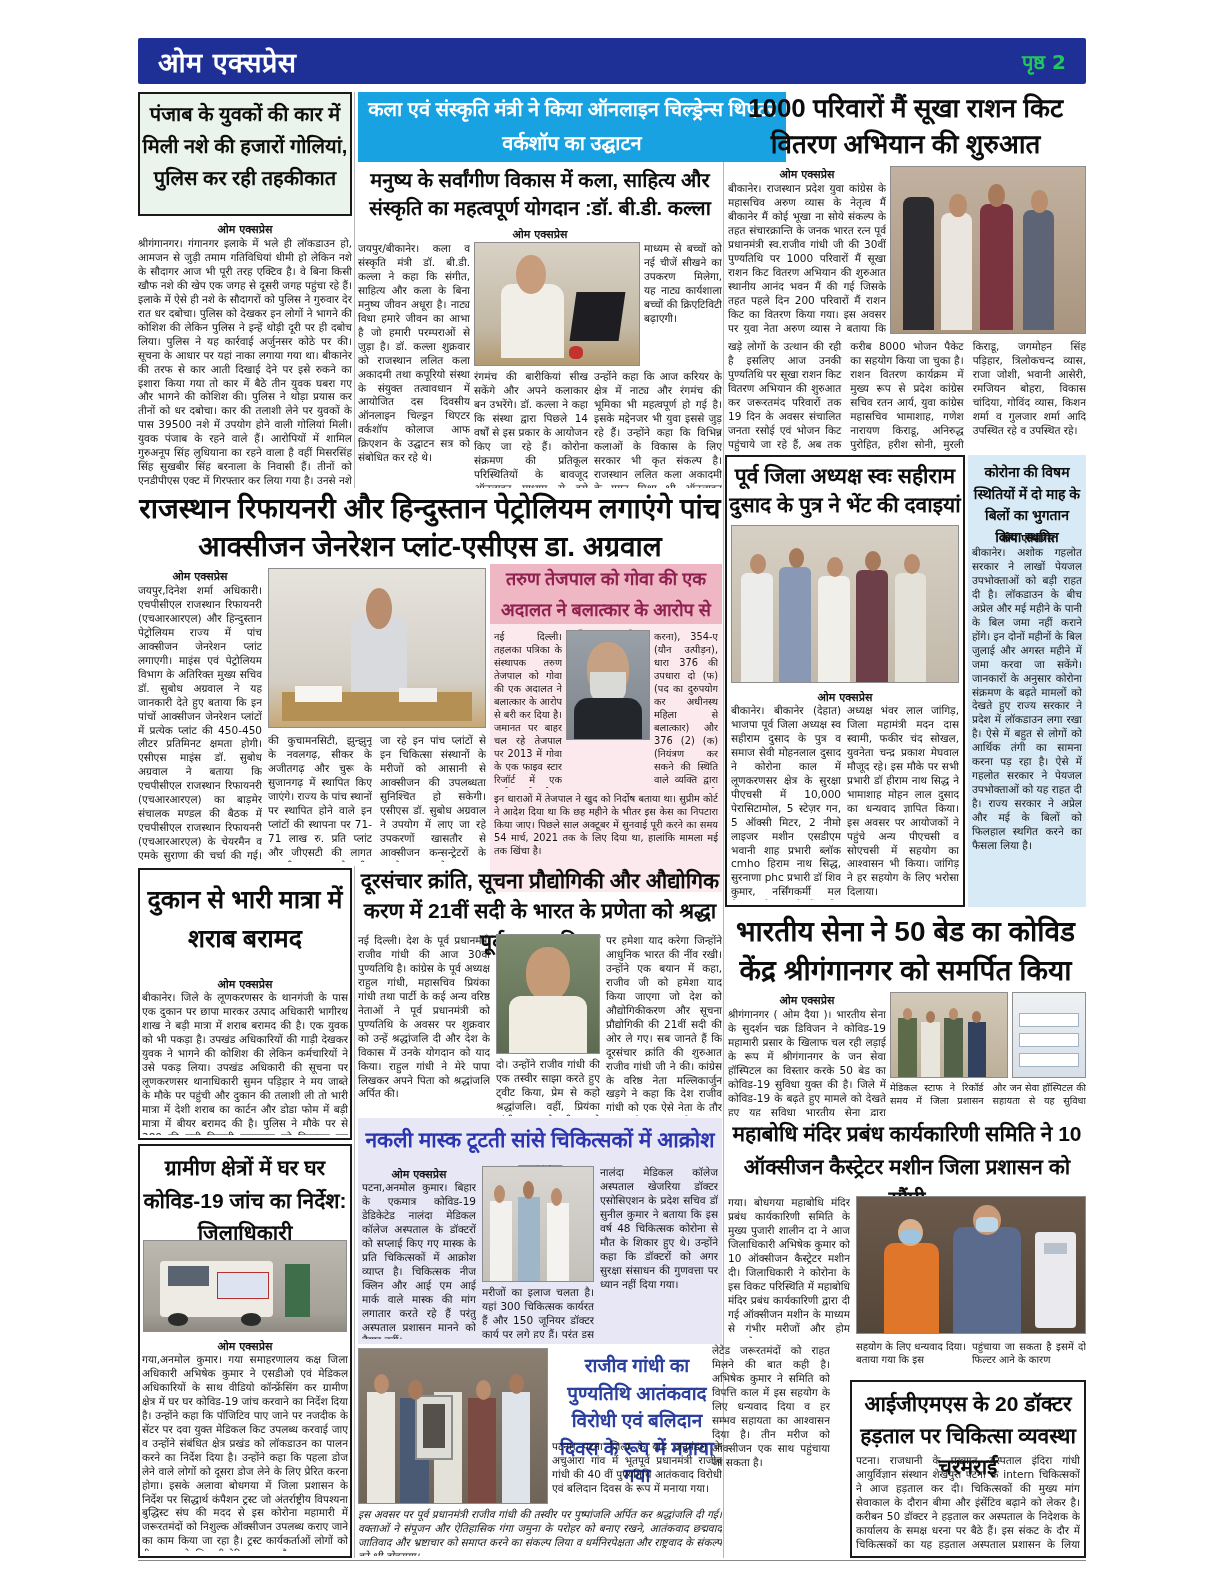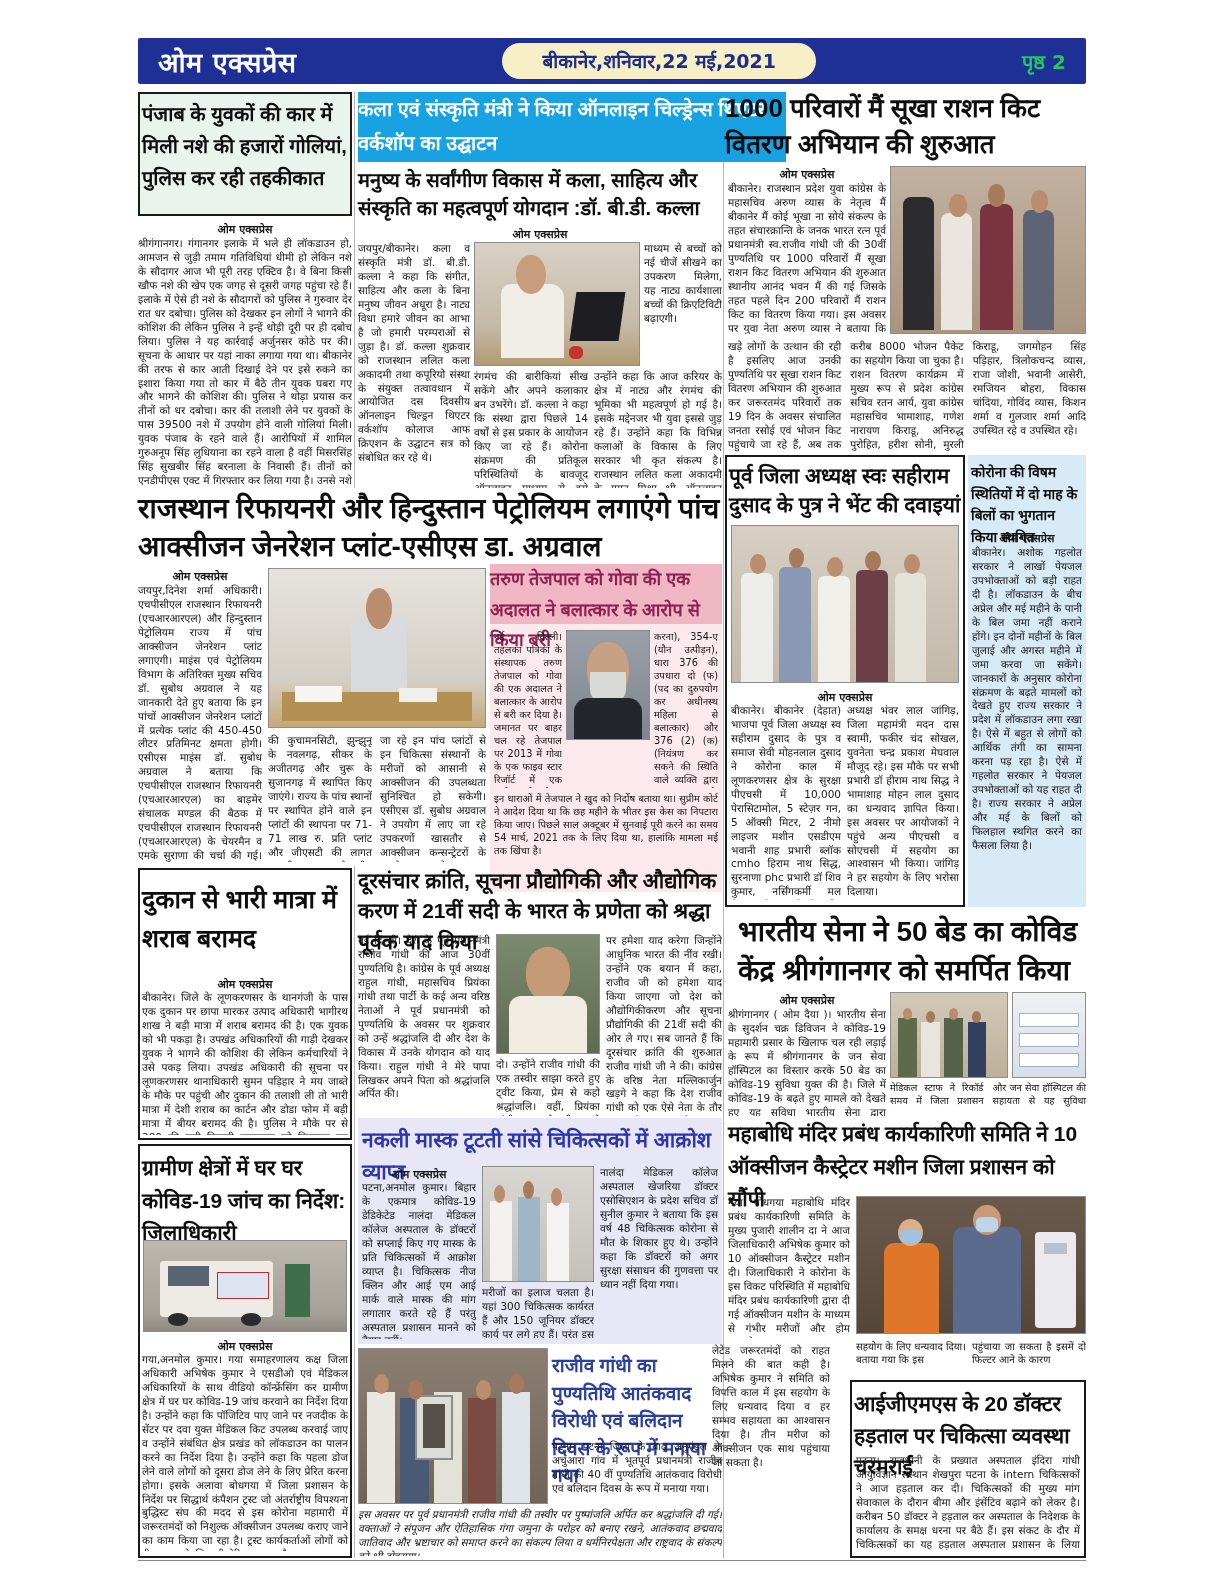--- a/index.html
+++ b/index.html
@@ -8,21 +8,21 @@
   .abs{position:absolute;}
   
   #masthead{position:absolute;left:138px;top:38px;width:948px;height:46px;background:#1e2f96;
             display:flex;align-items:center;justify-content:space-between;padding:0 20px;box-sizing:border-box;
             border-radius:2px;}
   .mh-title{color:#fff;font-size:27px;font-weight:bold;letter-spacing:.5px;}
   .mh-pill{background:#f7f0c6;color:#1c2d8c;font-size:19px;font-weight:bold;border-radius:22px;
            padding:5px 40px;}
   .mh-page{color:#22c55e;font-size:20px;font-weight:bold;}
   
-  .hl{position:absolute;font-weight:bold;text-align:left;color:#0d0d0d;font-family:"Liberation Sans",sans-serif;}
+  .hl{position:absolute;font-weight:bold;text-align:center;color:#0d0d0d;font-family:"Liberation Sans",sans-serif;}
   .by{position:absolute;font-size:11px;font-weight:bold;text-align:center;}
   .bd{position:absolute;font-size:10.5px;line-height:1.33;text-align:justify;overflow:hidden;}
   .rule{position:absolute;width:1px;background:#b5b5b5;}
   .hrule{position:absolute;height:2px;background:#555;}
   .boxed{position:absolute;border:2px solid #1a1a1a;box-sizing:border-box;background:#fff;}
   .photo{position:absolute;overflow:hidden;border:1px solid #8d8d8d;box-sizing:border-box;}
   .b{position:absolute;}
   .mint{background:#ebf4ec;}
   .cols3{column-count:3;column-gap:9px;}
   .cols2{column-count:2;column-gap:9px;}
@@ -33,21 +33,20 @@
   .bluetext{color:#2b35b0;}
   .lblue{background:#d8eaf6;}
 </style>
 </head>
 <body>
 
 <div id="page">
 
   <header id="masthead">
     <div class="mh-title">ओम एक्सप्रेस</div>
-    <div class="mh-pill">बीकानेर,शनिवार,22 मई,2021</div>
     <div class="mh-page">पृष्ठ 2</div>
   </header>
 
   <div class="rule" style="left:354px;top:92px;height:396px;"></div>
   <div class="rule" style="left:354px;top:866px;height:692px;"></div>
   <div class="rule" style="left:723px;top:92px;height:1466px;"></div>
   <div class="hrule" style="left:138px;top:1560px;width:948px;height:1px;background:#888;"></div>
 
   <section>
     <div class="hl mint" style="left:138px;top:92px;width:214px;height:124px;font-size:20px;line-height:1.6;border:2px solid #1a1a1a;box-sizing:border-box;padding:4px 2px;">पंजाब के युवकों की कार में मिली नशे की हजारों गोलियां, पुलिस कर रही तहकीकात</div>
@@ -136,21 +135,21 @@
   </section>
 
   <section>
     <div class="abs lblue" style="left:968px;top:455px;width:118px;height:452px;"></div>
     <div class="hl" style="left:971px;top:462px;width:112px;height:64px;font-size:14px;line-height:1.55;">कोरोना की विषम स्थितियों में दो माह के बिलों का भुगतान किया स्थगित</div>
     <div class="by" style="left:971px;top:530px;width:112px;">ओम एक्सप्रेस</div>
     <div class="bd" style="left:972px;top:546px;width:110px;height:354px;">बीकानेर। अशोक गहलोत सरकार ने लाखों पेयजल उपभोक्ताओं को बड़ी राहत दी है। लॉकडाउन के बीच अप्रेल और मई महीने के पानी के बिल जमा नहीं कराने होंगे। इन दोनों महीनों के बिल जुलाई और अगस्त महीने में जमा करवा जा सकेंगे। जानकारों के अनुसार कोरोना संक्रमण के बढ़ते मामलों को देखते हुए राज्य सरकार ने प्रदेश में लॉकडाउन लगा रखा है। ऐसे में बहुत से लोगों को आर्थिक तंगी का सामना करना पड़ रहा है। ऐसे में गहलोत सरकार ने पेयजल उपभोक्ताओं को यह राहत दी है। राज्य सरकार ने अप्रेल और मई के बिलों को फिलहाल स्थगित करने का फैसला लिया है।</div>
   </section>
 
   <section>
-    <div class="hl" style="left:725px;top:912px;width:361px;height:76px;font-size:28px;line-height:1.4;margin-left:13px;">भारतीय सेना ने 50 बेड का कोविड केंद्र श्रीगंगानगर को समर्पित किया</div>
+    <div class="hl" style="left:725px;top:912px;width:361px;height:76px;font-size:28px;line-height:1.4;">भारतीय सेना ने 50 बेड का कोविड केंद्र श्रीगंगानगर को समर्पित किया</div>
     <div class="by" style="left:728px;top:992px;width:158px;">ओम एक्सप्रेस</div>
     <div class="bd" style="left:728px;top:1008px;width:158px;height:108px;">श्रीगंगानगर ( ओम दैया )। भारतीय सेना के सुदर्शन चक्र डिविजन ने कोविड-19 महामारी प्रसार के खिलाफ चल रही लड़ाई के रूप में श्रीगंगानगर के जन सेवा हॉस्पिटल का विस्तार करके 50 बेड का कोविड-19 सुविधा युक्त की है। जिले में कोविड-19 के बढ़ते हुए मामले को देखते हुए यह सुविधा भारतीय सेना द्वारा श्रीगंगानगर के नागरिकों को समर्पित की गई है। यह लेवल 2 सुविधा श्रीगंगानगर और आसपास के क्षेत्रों के नागरिकों को आक्सीजन सहित कोविड-19 के इलाज की सुविधा प्रदान करेगी। भारतीय सेना के डाक्टरों और पैरा</div>
     <div class="photo" style="left:890px;top:992px;width:118px;height:86px;background:linear-gradient(180deg,#d3c9b8,#bdb09a);">
       <div class="b" style="left:6%;top:30%;width:16%;height:70%;background:#5d6b4a;"></div>
       <div class="b" style="left:26%;top:34%;width:16%;height:66%;background:#e8e5dd;"></div>
       <div class="b" style="left:46%;top:30%;width:16%;height:70%;background:#55624a;"></div>
       <div class="b" style="left:66%;top:34%;width:16%;height:66%;background:#32415d;"></div>
       <div class="b" style="left:10%;top:18%;width:8%;height:14%;background:#b98d6e;border-radius:50%;"></div>
       <div class="b" style="left:30%;top:22%;width:8%;height:14%;background:#a87a5c;border-radius:50%;"></div>
       <div class="b" style="left:50%;top:18%;width:8%;height:14%;background:#b98d6e;border-radius:50%;"></div>

